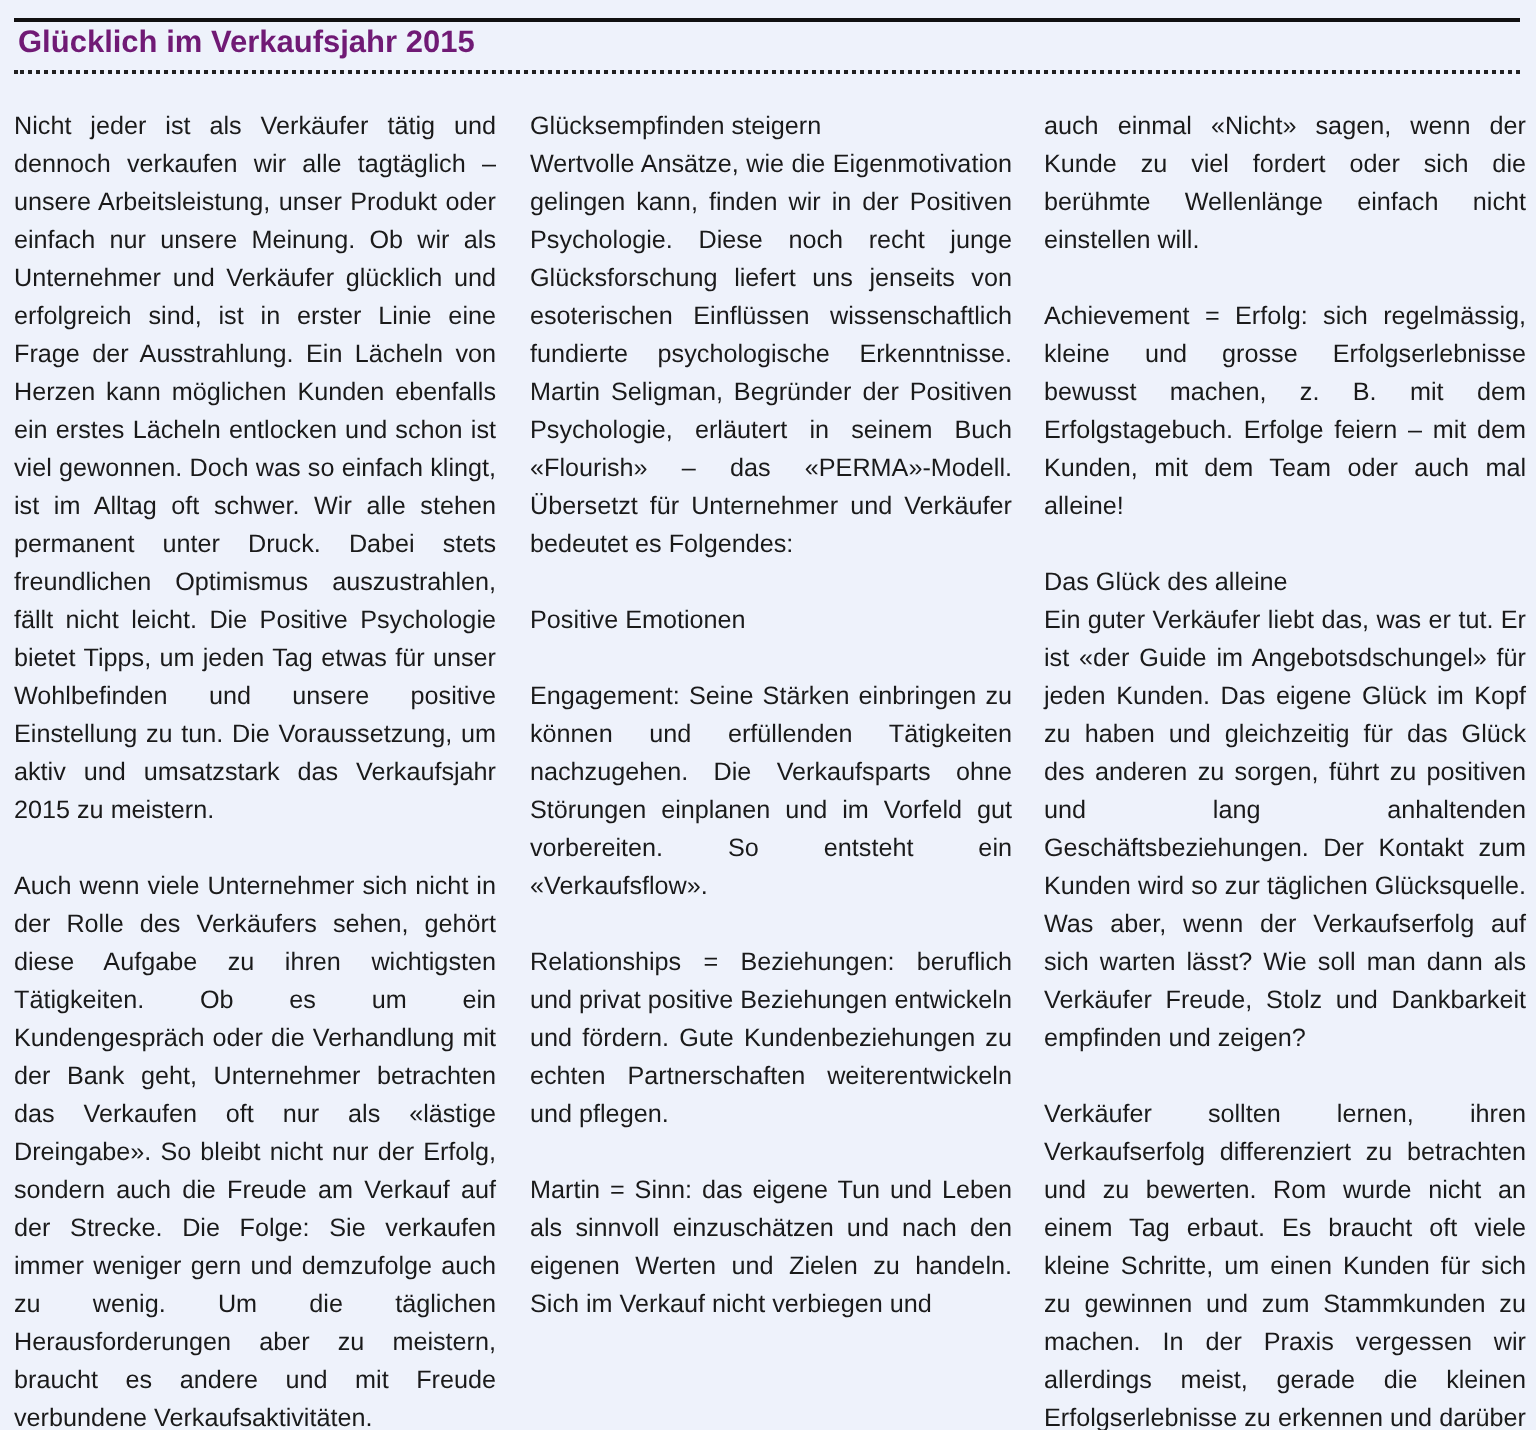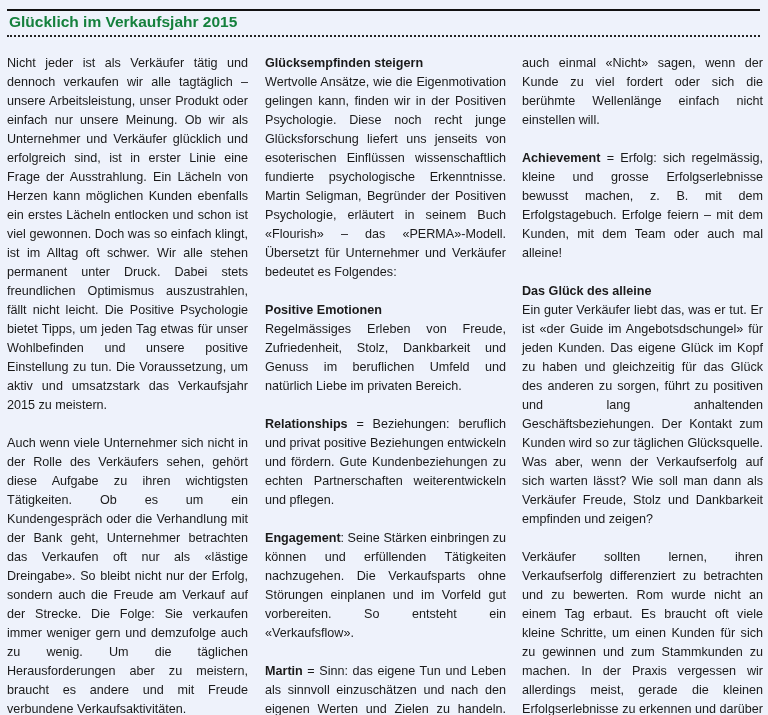--- a/index.html
+++ b/index.html
@@ -28,21 +28,21 @@
       width: 753px;
       height: 0;
       border-top: 2px solid #111;
     }
     .title {
       position: absolute;
       left: 9px;
       top: 13px;
       font-size: 15.5px;
       font-weight: bold;
-      color: #15803d;
+      color: #701a75;
       letter-spacing: 0px;
       white-space: nowrap;
     }
     .title-rule {
       position: absolute;
       left: 7px;
       top: 35px;
       width: 753px;
       height: 0;
       border-top: 2px dotted #222;
@@ -57,26 +57,26 @@
       hyphens: manual;
     }
     .col-1 { left: 7px; }
     .col-2 { left: 265px; }
     .col-3 { left: 522px; }
     .col p {
       margin: 0 0 19px 0;
     }
     .col p:last-child { margin-bottom: 0; }
     .col .heading {
-      font-weight: bold;
+      font-weight: normal;
       display: block;
       text-align: left;
     }
     .col .lead {
-      font-weight: bold;
+      font-weight: normal;
     }
   </style>
 </head>
 <body>
 
 <div class="page">
   <div class="top-rule"></div>
   <div class="title">Glücklich im Verkaufsjahr 2015</div>
   <div class="title-rule"></div>
 
@@ -89,27 +89,26 @@
     </p>
   </div>
 
   <div class="col col-2">
     <p>
       <span class="heading">Glücksempfinden steigern</span>
       <span>Wertvolle Ansätze, wie die Eigenmotivation gelingen kann, finden wir in der Positiven Psychologie. Diese noch recht junge Glücksforschung liefert uns jenseits von esoterischen Einflüssen wissenschaftlich fundierte psychologische Erkenntnisse. Martin Seligman, Begründer der Positiven Psychologie, erläutert in seinem Buch «Flourish» – das «PERMA»-Modell. Übersetzt für Unternehmer und Verkäufer bedeutet es Folgendes:</span>
     </p>
     <p>
       <span class="heading">Positive Emotionen</span>
-      <span>Regelmässiges Erleben von Freude, Zufriedenheit, Stolz, Dankbarkeit und Genuss im beruflichen Umfeld und natürlich Liebe im privaten Bereich.</span>
+    </p>
+    <p>
+      <span class="lead">Engagement</span><span>: Seine Stärken einbringen zu können und erfüllenden Tätigkeiten nachzugehen. Die Verkaufsparts ohne Störungen einplanen und im Vorfeld gut vorbereiten. So entsteht ein «Verkaufsflow».</span>
     </p>
     <p>
       <span class="lead">Relationships</span><span> = Beziehungen: beruflich und privat positive Beziehungen entwickeln und fördern. Gute Kundenbeziehungen zu echten Partnerschaften weiterentwickeln und pflegen.</span>
-    </p>
-    <p>
-      <span class="lead">Engagement</span><span>: Seine Stärken einbringen zu können und erfüllenden Tätigkeiten nachzugehen. Die Verkaufsparts ohne Störungen einplanen und im Vorfeld gut vorbereiten. So entsteht ein «Verkaufsflow».</span>
     </p>
     <p>
       <span class="lead">Martin</span><span> = Sinn: das eigene Tun und Leben als sinnvoll einzuschätzen und nach den eigenen Werten und Zielen zu handeln. Sich im Verkauf nicht verbiegen und</span>
     </p>
   </div>
 
   <div class="col col-3">
     <p>
       <span>auch einmal «Nicht» sagen, wenn der Kunde zu viel fordert oder sich die berühmte Wellenlänge einfach nicht einstellen will.</span>
     </p>

